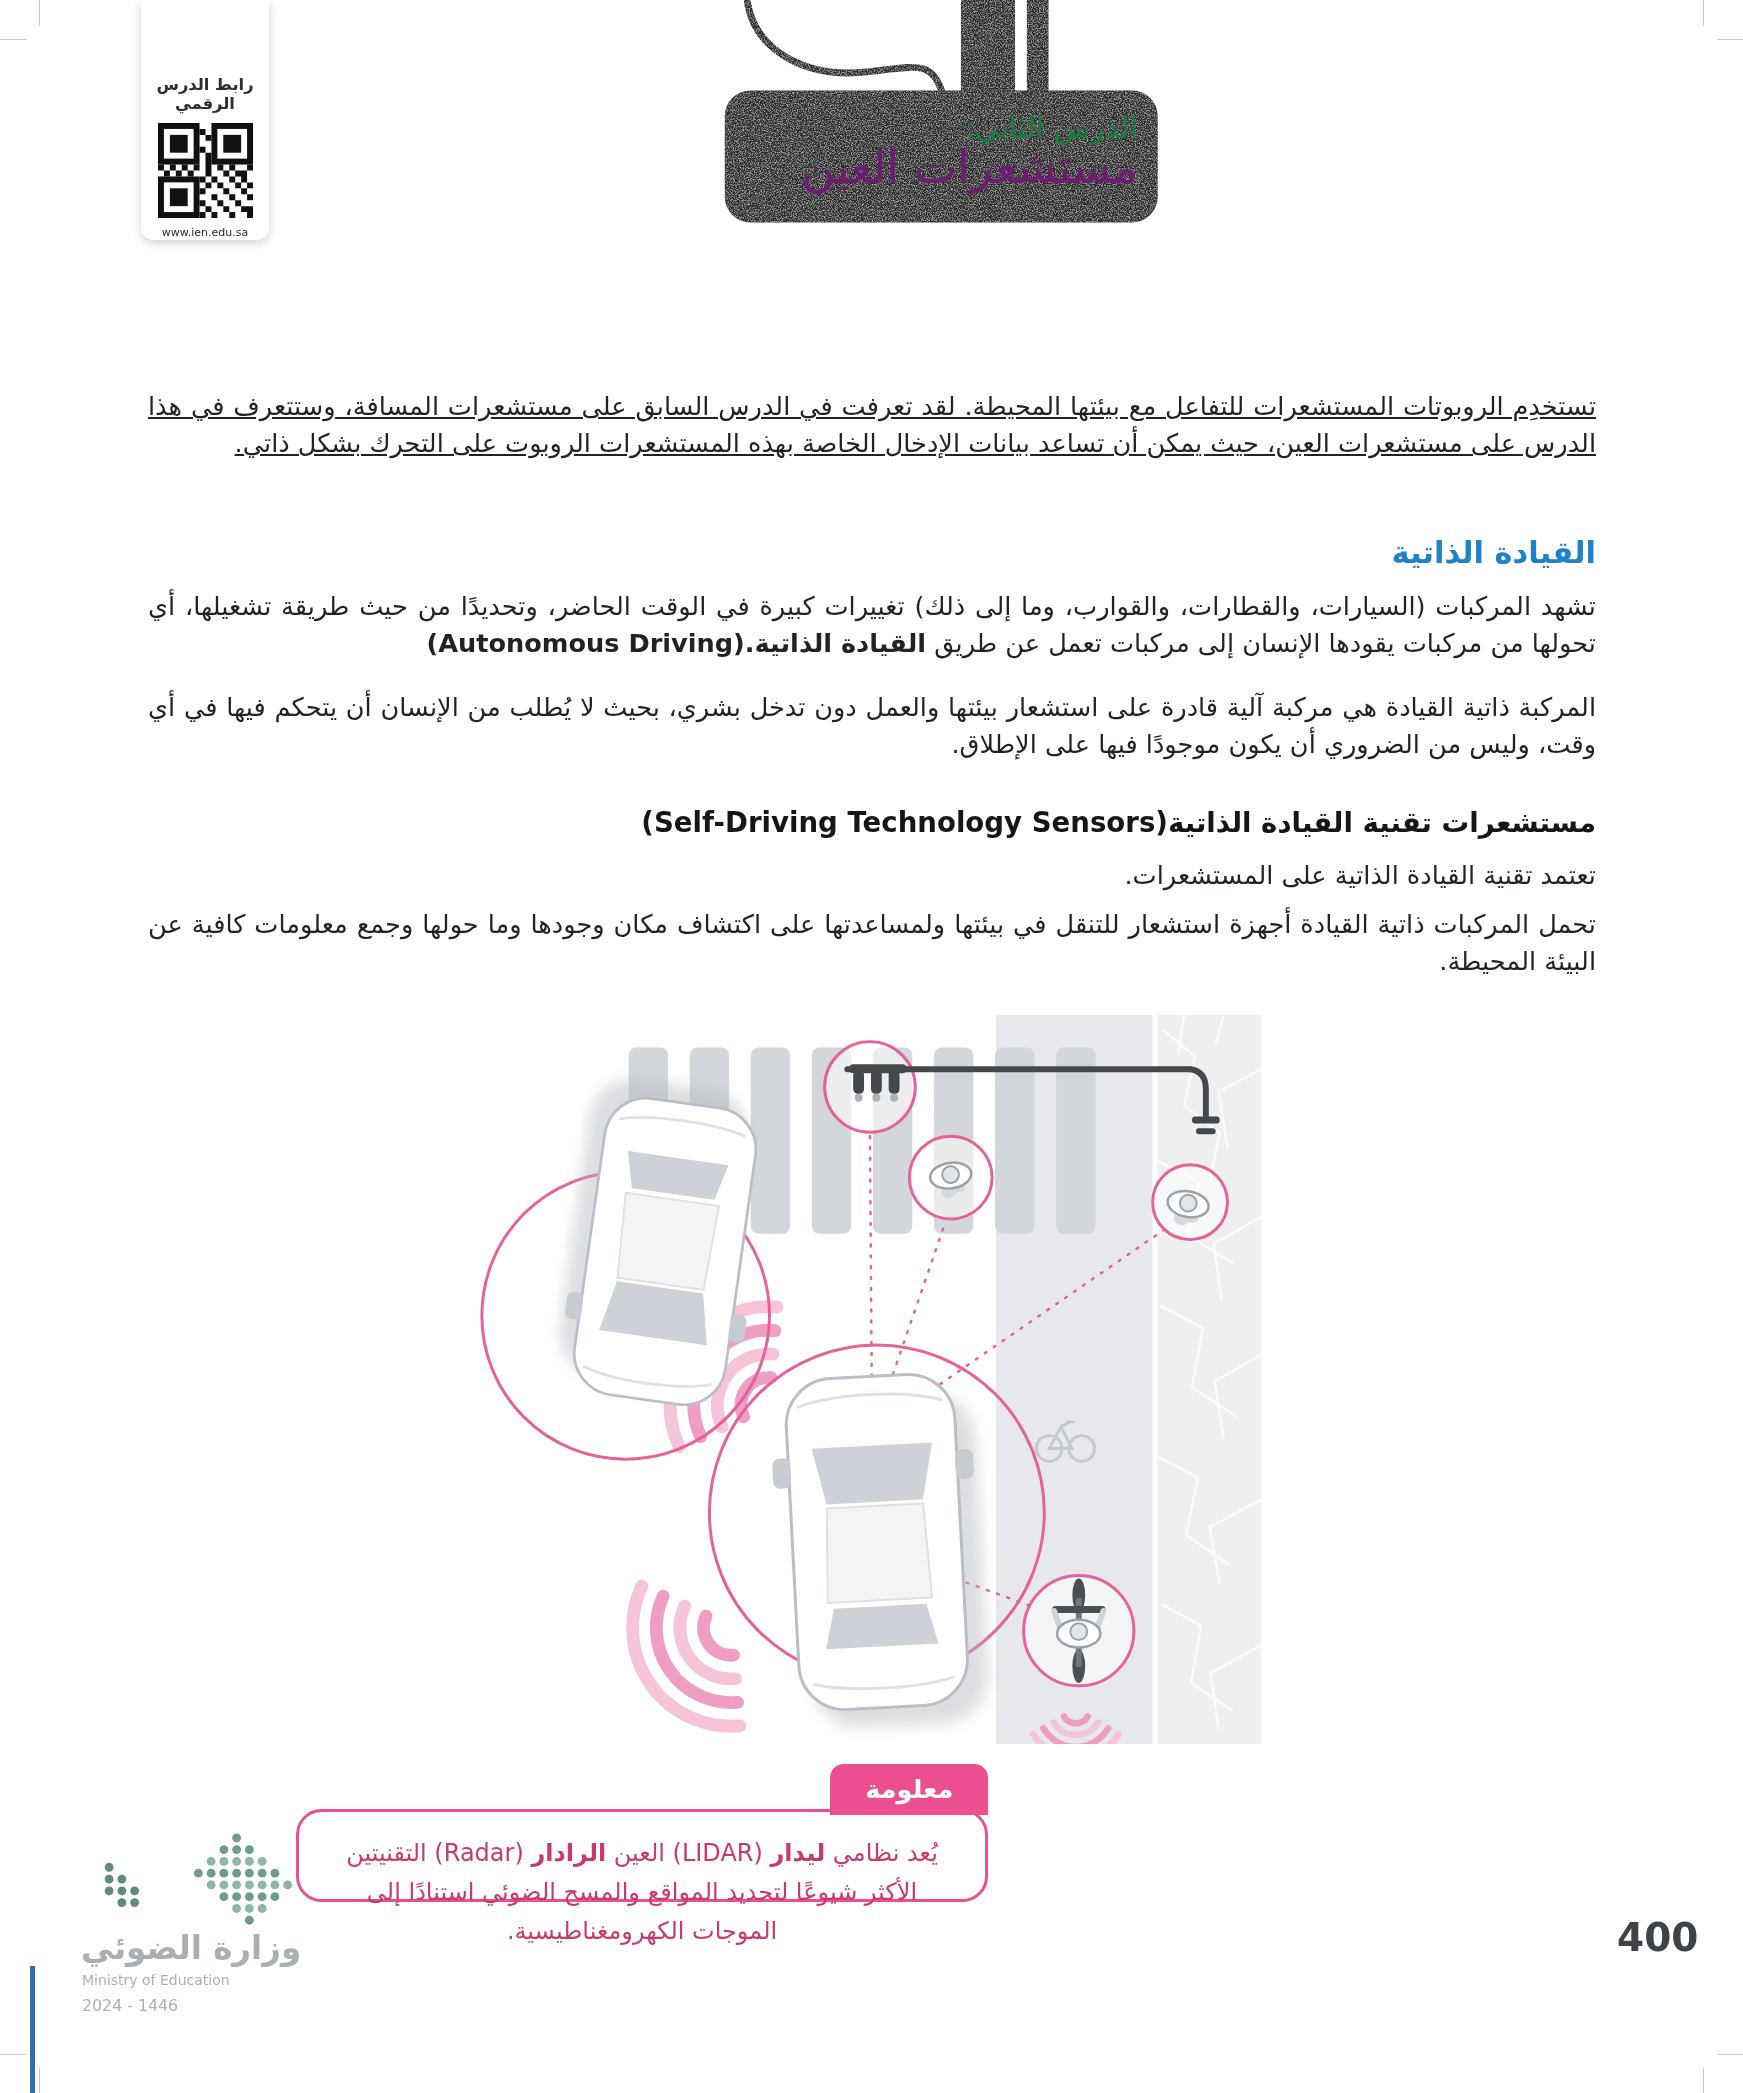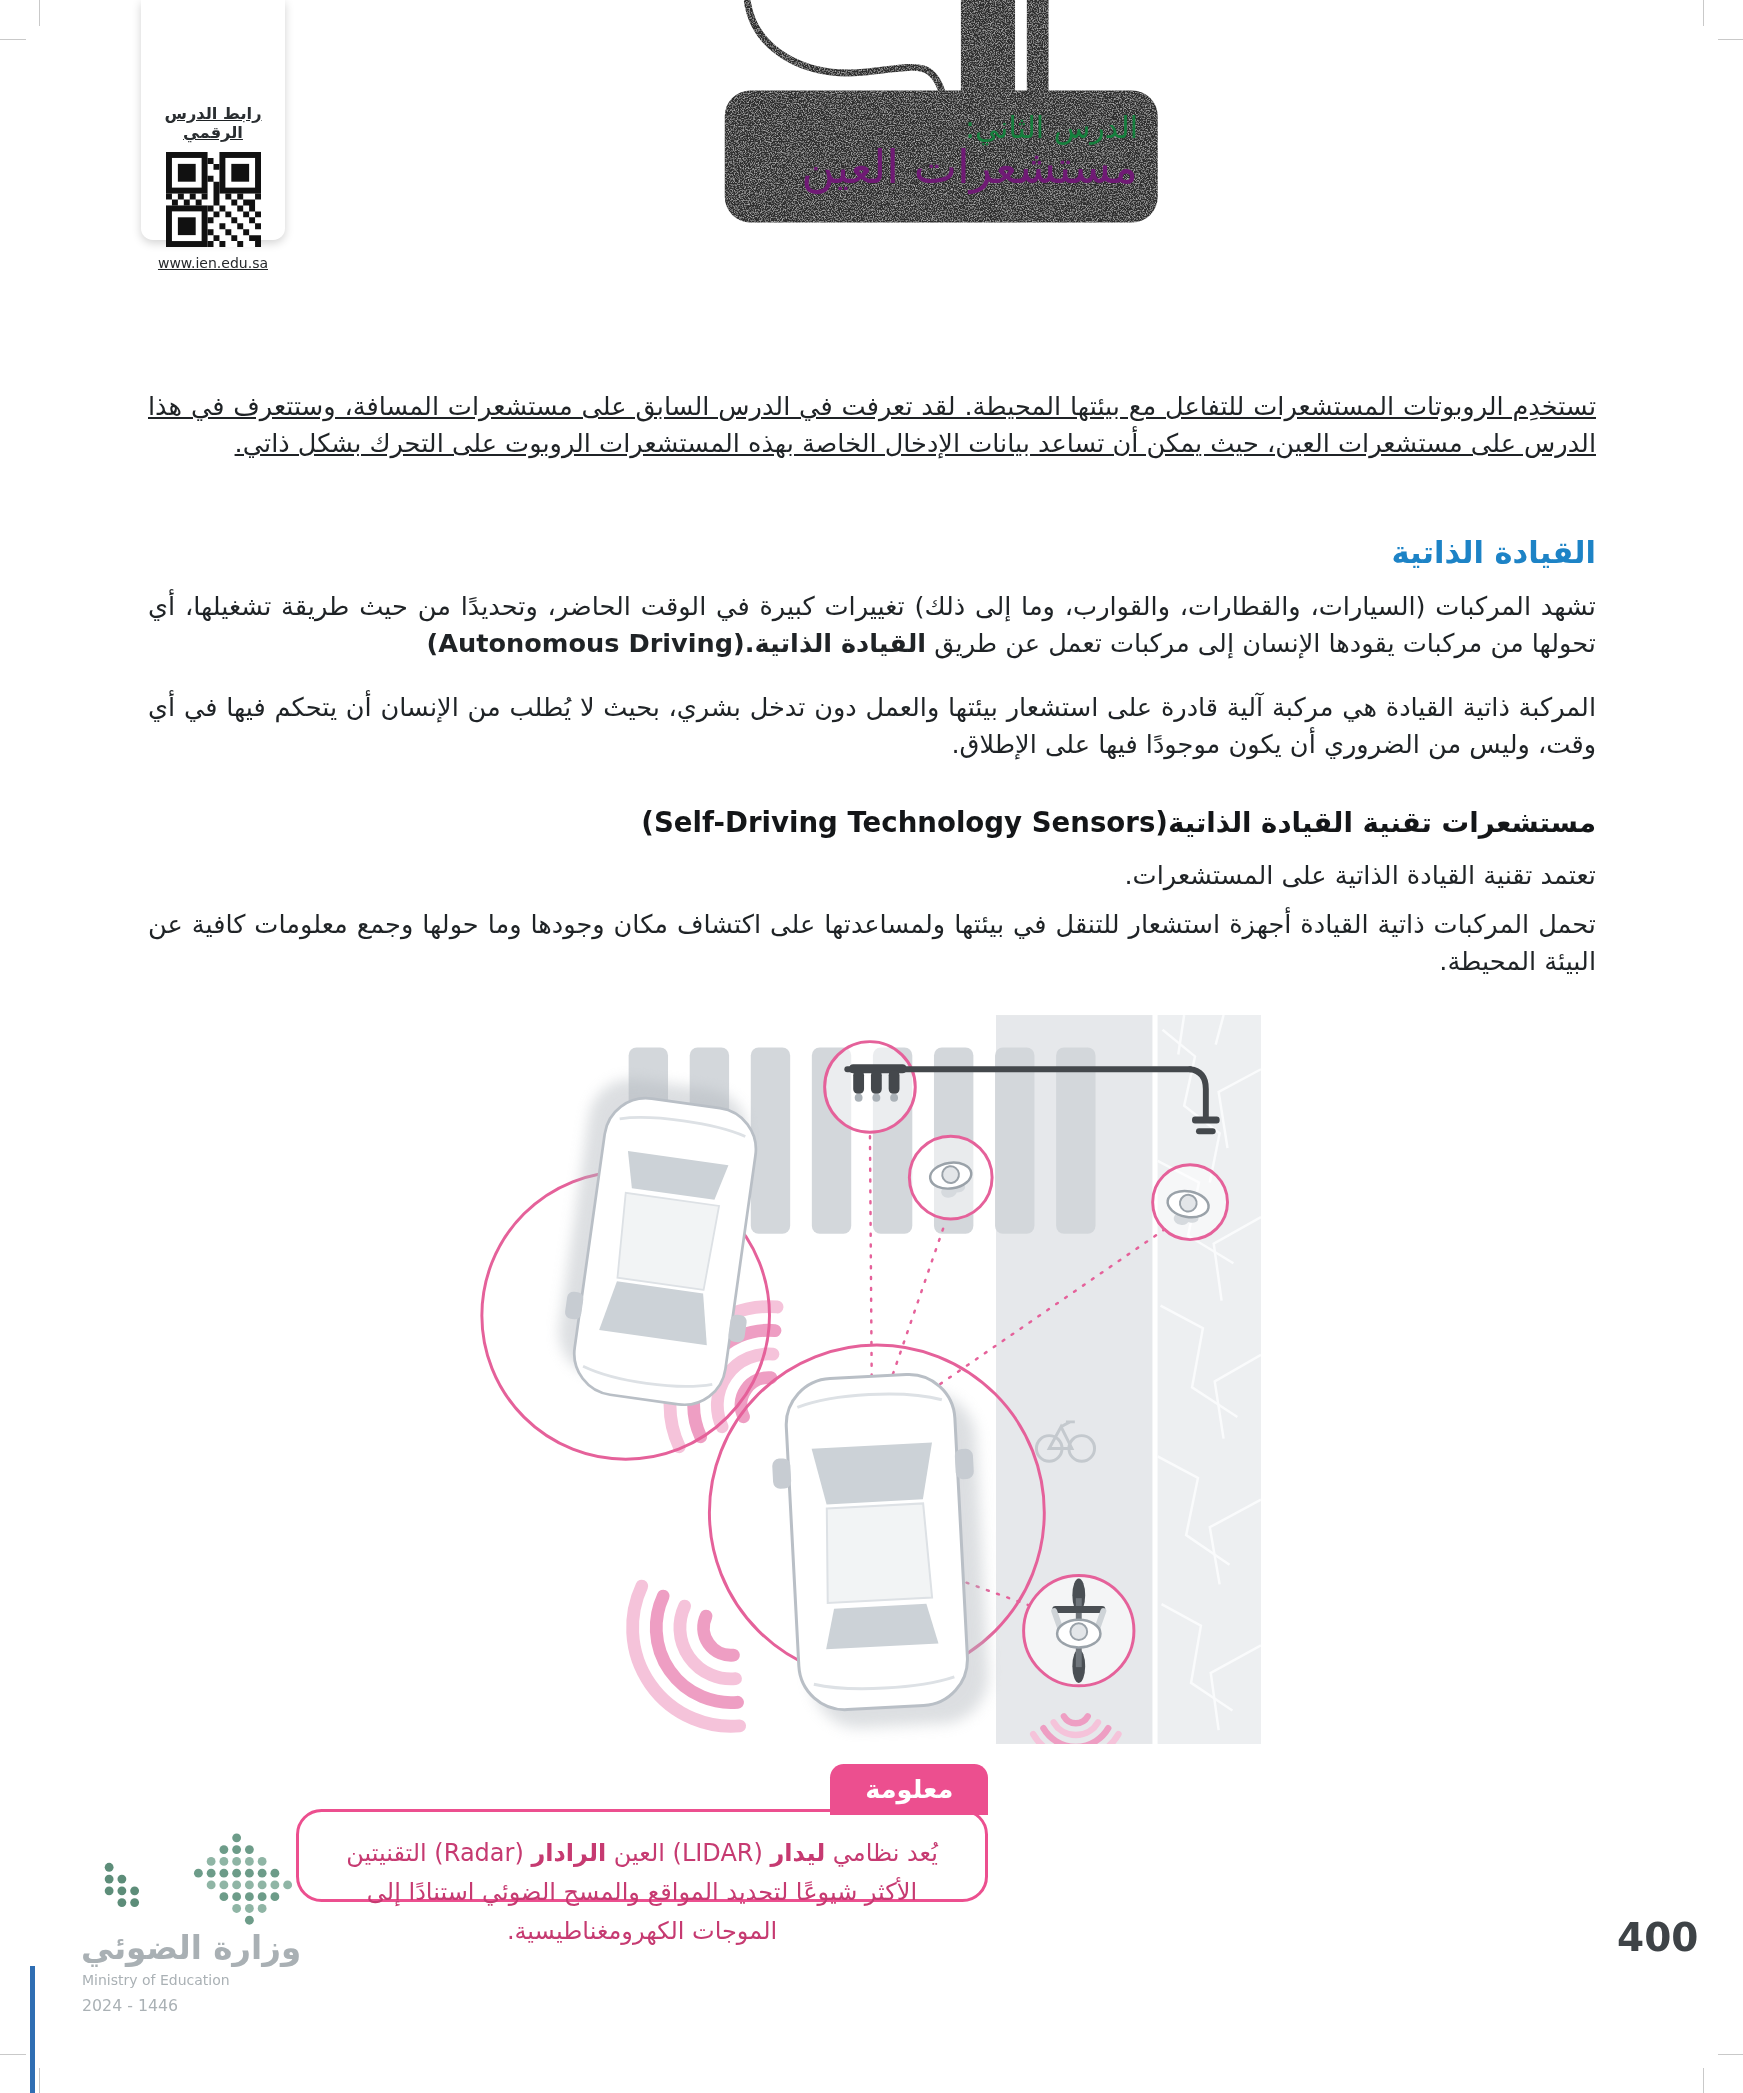--- a/index.html
+++ b/index.html
@@ -9,27 +9,27 @@
     font-family:"DejaVu Sans","Liberation Sans",sans-serif; color:#1f2326;
   }
   
   .mark { position:absolute; background:#c9c9c9; }
   .mark.v { width:1px; height:25.6px; }
   .mark.h { width:25.6px; height:1px; }
   .corner-blue { position:absolute; left:29.6px; top:1966px; width:5.9px; height:127px; background:#2f6eb3; }
 
   
   .qr-card {
-    position:absolute; left:141px; top:0; width:144px; height:240px; background:#fff;
+    position:absolute; left:141px; top:0; width:128px; height:240px; background:#fff;
     border-radius:0 0 11.8px 11.8px; box-shadow:0 3px 9.9px rgba(0,0,0,.18);
-    padding-top:104px; text-align:center;text-decoration:underline;
+    padding-top:75px; text-align:center;
   }
   .qr-label { direction:rtl; font-size:16.3px; font-weight:700; color:#2a2e31; margin-bottom:9.9px; }
   .qr-card svg { display:block; margin:0 auto; }
-  .qr-url { font-size:14px; color:#26292c; margin-top:7.9px; }
+  .qr-url { font-size:11px; color:#26292c; margin-top:7.9px; }
 
   
   .lesson-art { position:absolute; left:680px; top:0; }
   .lesson-kicker { position:absolute; right:606px; top:110px; direction:rtl; color:#15803d; font-size:30px; }
   .lesson-title  { position:absolute; right:606px; top:140px; direction:rtl; color:#701a75; font-size:46px; font-weight:400; }
 
   
   .body-text { position:absolute; left:148px; width:1448px; direction:rtl; text-align:justify; font-size:25.6px; line-height:37px; color:#1f2326; }
   .pos-intro { top:388px;text-decoration:underline; }
   .heading-blue { position:absolute; right:148px; top:535px; direction:rtl; font-size:30.5px; font-weight:700; color:#1d83c6; }

